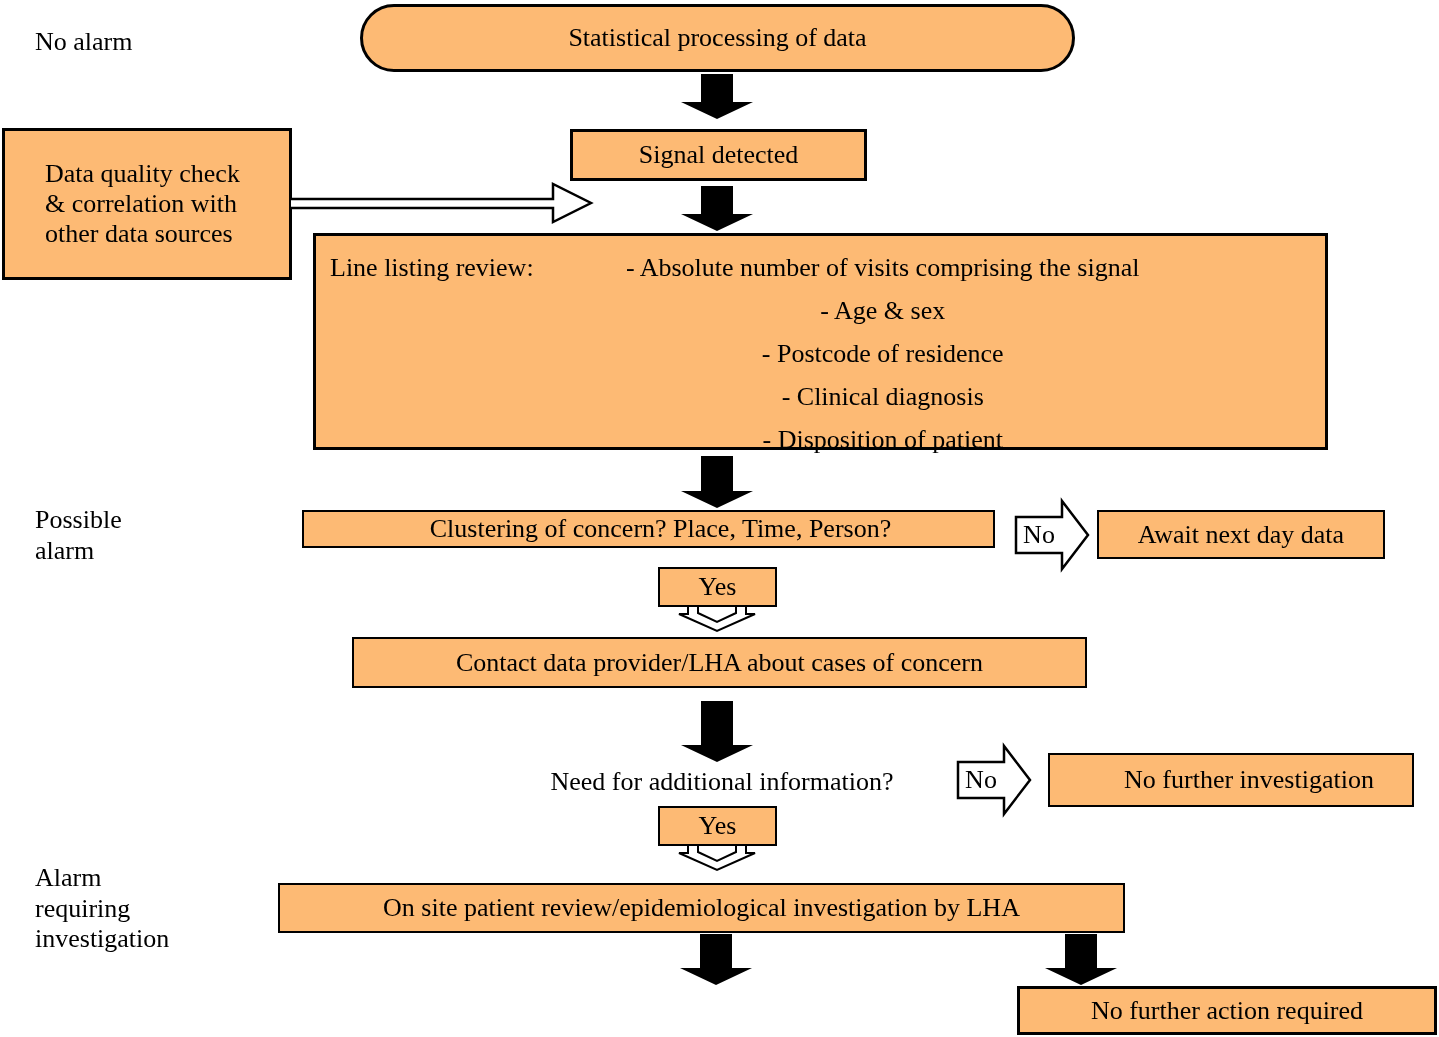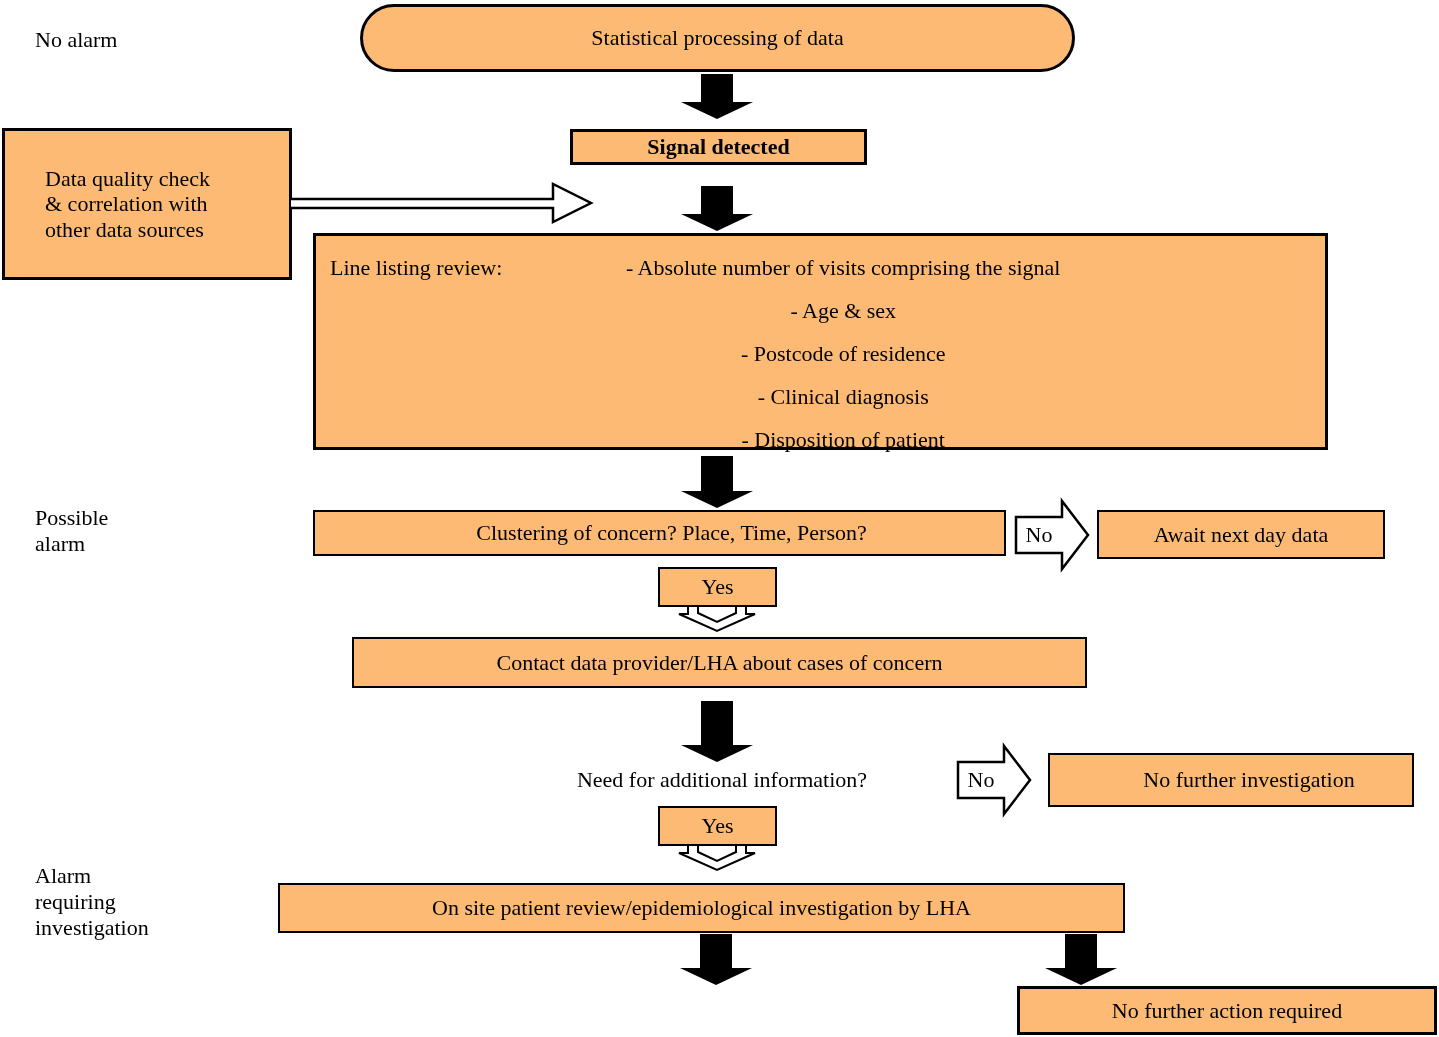--- a/index.html
+++ b/index.html
@@ -1,18 +1,18 @@
 <!DOCTYPE html>
 <html><head>
 <meta charset="utf-8">
 <style>
   html,body { margin:0; padding:0; background:#ffffff; }
   .canvas {
     position:relative; width:1439px; height:1037px; background:#ffffff;
-    font-family:"Liberation Serif","DejaVu Serif",serif; font-size:22px; color:#000;
+    font-family:"Liberation Serif","DejaVu Serif",serif; font-size:26px; color:#000;
     overflow:hidden;
   }
   .box {
     position:absolute; border:2px solid #000; background:#fdba74;
     display:flex; align-items:center; justify-content:center;
     text-align:center; box-sizing:border-box; line-height:1.15;
   }
   .b3 { border-width:3px; }
   .stadium { border-radius:36px; }
   .lbl { position:absolute; line-height:1.18; }
@@ -41,42 +41,42 @@
   <svg class="glyph" style="left:291px; top:181px;" width="304" height="44" viewBox="0 0 304 44">
     <path d="M0,18 L262,18 L262,3 L300,22 L262,41 L262,27 L0,27" fill="#ffffff" stroke="#000" stroke-width="2.5" stroke-linejoin="miter"></path>
   </svg>
 
   <div class="box b3 stadium" style="left:360px; top:4px; width:715px; height:68px;">Statistical processing of data</div>
 
   <svg class="glyph" style="left:681px; top:74px;" width="72" height="45" viewBox="0 0 72 45">
     <polygon points="20,0 52,0 52,28 72,28 36,45 0,28 20,28" fill="#000"></polygon>
   </svg>
 
-  <div class="box b3" style="left:570px; top:129px; width:297px; height:36px;font-weight:bold;">Signal detected</div>
+  <div class="box b3" style="left:570px; top:129px; width:297px; height:52px;">Signal detected</div>
 
   <svg class="glyph" style="left:681px; top:186px;" width="72" height="45" viewBox="0 0 72 45">
     <polygon points="20,0 52,0 52,28 72,28 36,45 0,28 20,28" fill="#000"></polygon>
   </svg>
 
   <div class="box b3" style="left:313px; top:233px; width:1015px; height:217px;">
     <div class="abs" style="left:14px; top:10px; height:43px; line-height:43px;">Line listing review:</div>
     <div class="listwrap" style="left:310px; top:10px;">
       <div class="listitem">- Absolute number of visits comprising the signal</div>
       <div class="listitem">- Age &amp; sex</div>
       <div class="listitem">- Postcode of residence</div>
       <div class="listitem">- Clinical diagnosis</div>
       <div class="listitem">- Disposition of patient</div>
     </div>
   </div>
 
   <svg class="glyph" style="left:681px; top:456px;" width="72" height="52" viewBox="0 0 72 52">
     <polygon points="20,0 52,0 52,35 72,35 36,52 0,35 20,35" fill="#000"></polygon>
   </svg>
 
-  <div class="box" style="left:313px; top:510px; width:693px; height:46px;padding-left:24px;">Clustering of concern? Place, Time, Person?</div>
+  <div class="box" style="left:302px; top:510px; width:693px; height:38px;padding-left:24px;">Clustering of concern? Place, Time, Person?</div>
 
   <svg class="glyph" style="left:1014px; top:499px;" width="76" height="72" viewBox="0 0 76 72">
     <path d="M2,18 L48,18 L48,2 L74,36 L48,70 L48,54 L2,54 Z" fill="#ffffff" stroke="#000" stroke-width="2.5" stroke-linejoin="miter"></path>
   </svg>
   <div class="notext" style="left:1016px; top:517px; width:46px; height:36px;">No</div>
 
   <div class="box" style="left:1097px; top:510px; width:288px; height:49px;">Await next day data</div>
 
   <div class="box" style="left:658px; top:567px; width:119px; height:40px;">Yes</div>
   <svg class="glyph" style="left:678px; top:606px;" width="78" height="26" viewBox="0 0 78 26">

